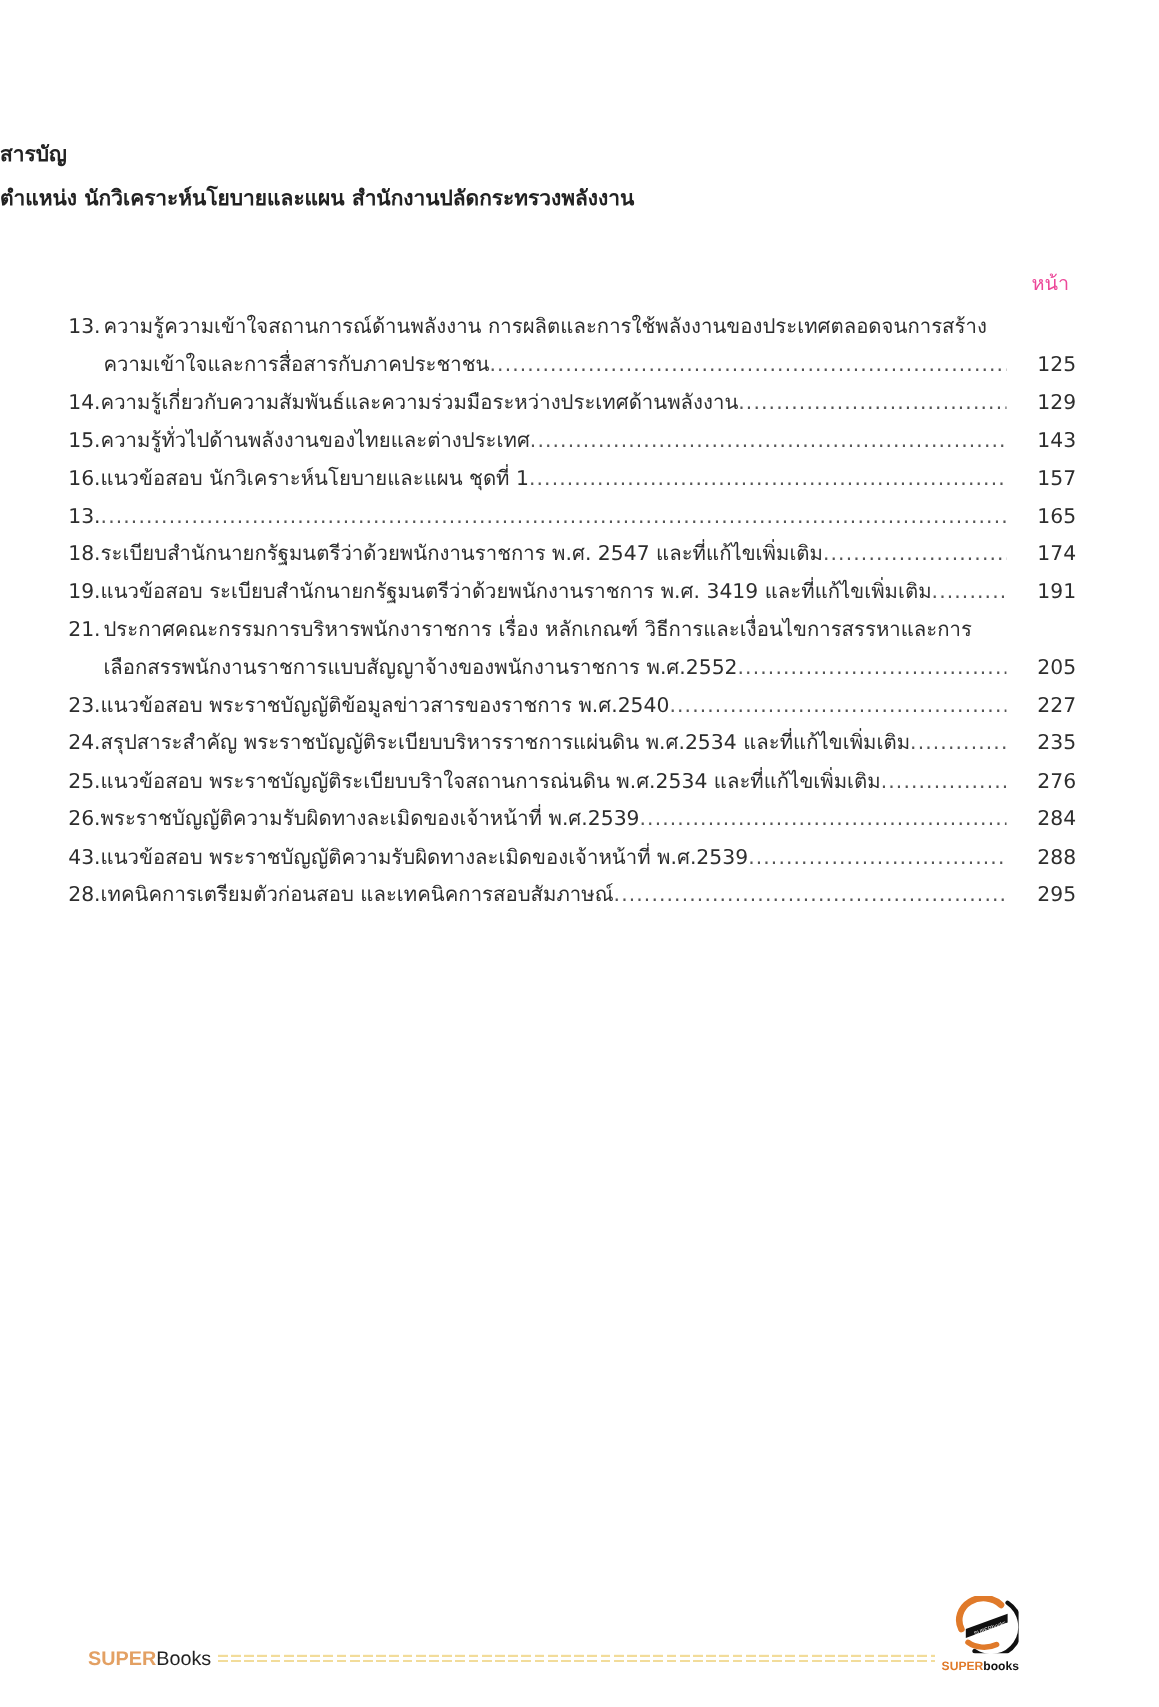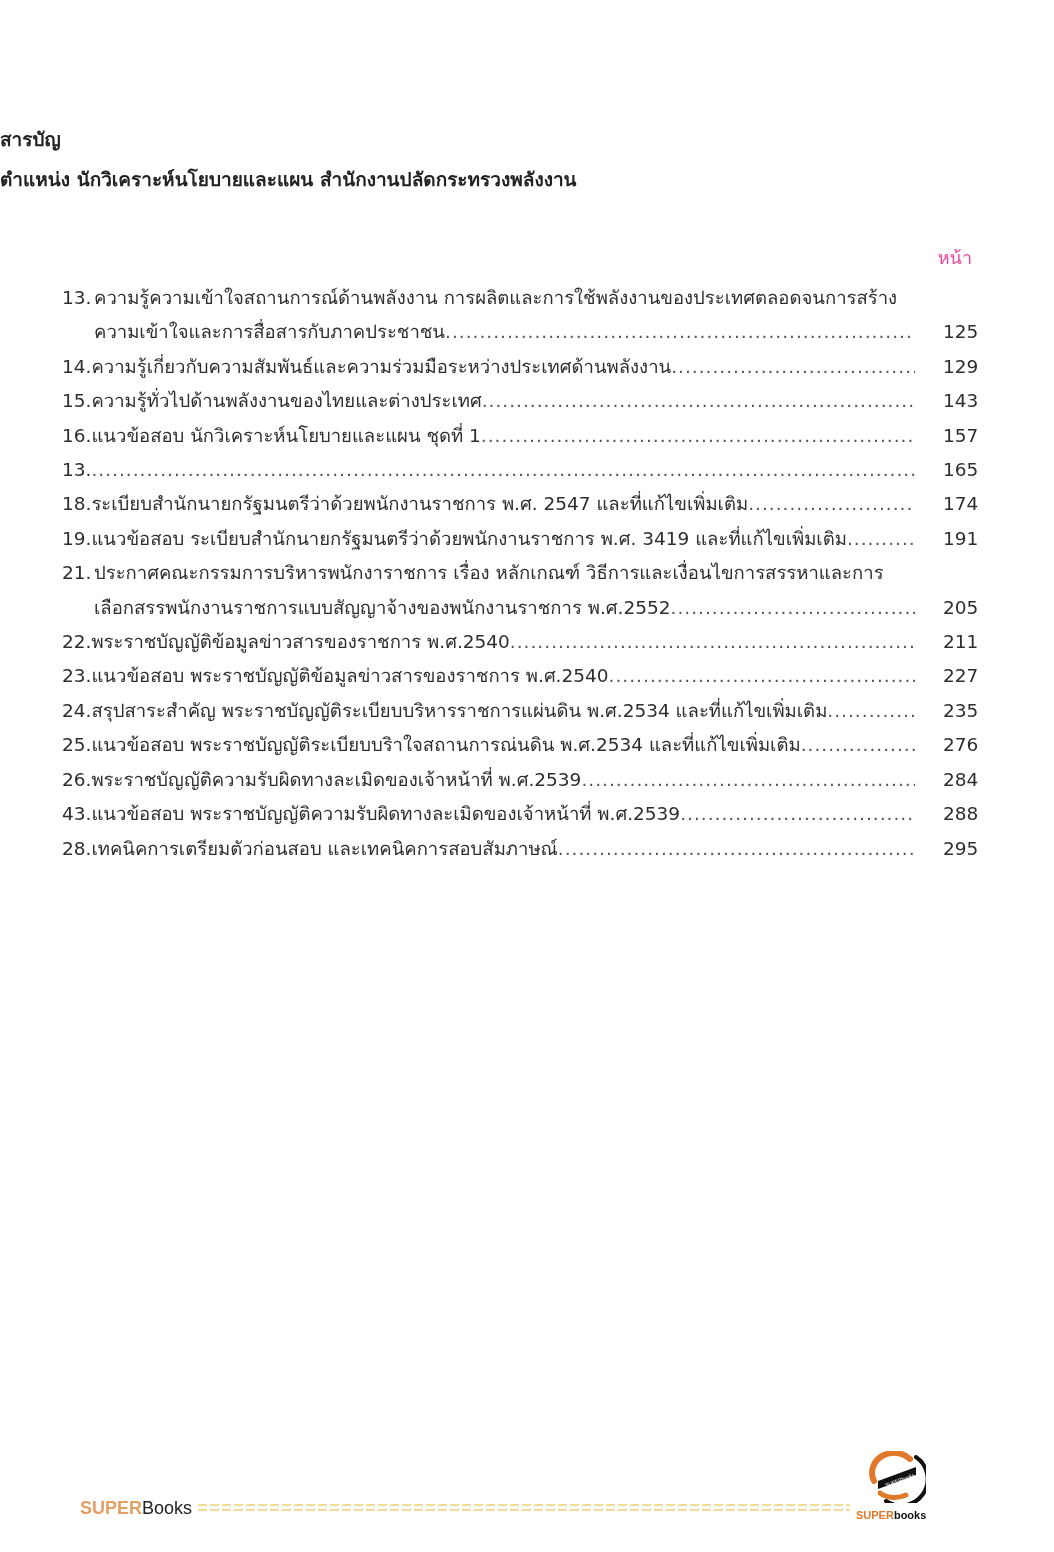--- a/index.html
+++ b/index.html
@@ -203,28 +203,20 @@
       <span class="num">21.</span>
       <span class="text">ประกาศคณะกรรมการบริหารพนักงาราชการ เรื่อง หลักเกณฑ์ วิธีการและเงื่อนไขการสรรหาและการ</span>
     </div>
     <div class="line cont">
       <span class="text">เลือกสรรพนักงานราชการแบบสัญญาจ้างของพนักงานราชการ พ.ศ.2552</span>
       <span class="dots"></span>
       <span class="pg">205</span>
     </div>
   </div>
 
-  <div class="entry">
-    <div class="line">
-      <span class="num">22.</span>
-      <span class="text">พระราชบัญญัติข้อมูลข่าวสารของราชการ พ.ศ.2540</span>
-      <span class="dots"></span>
-      <span class="pg">211</span>
-    </div>
-  </div>
 
   <div class="entry">
     <div class="line">
       <span class="num">23.</span>
       <span class="text">แนวข้อสอบ พระราชบัญญัติข้อมูลข่าวสารของราชการ พ.ศ.2540</span>
       <span class="dots"></span>
       <span class="pg">227</span>
     </div>
   </div>
 

